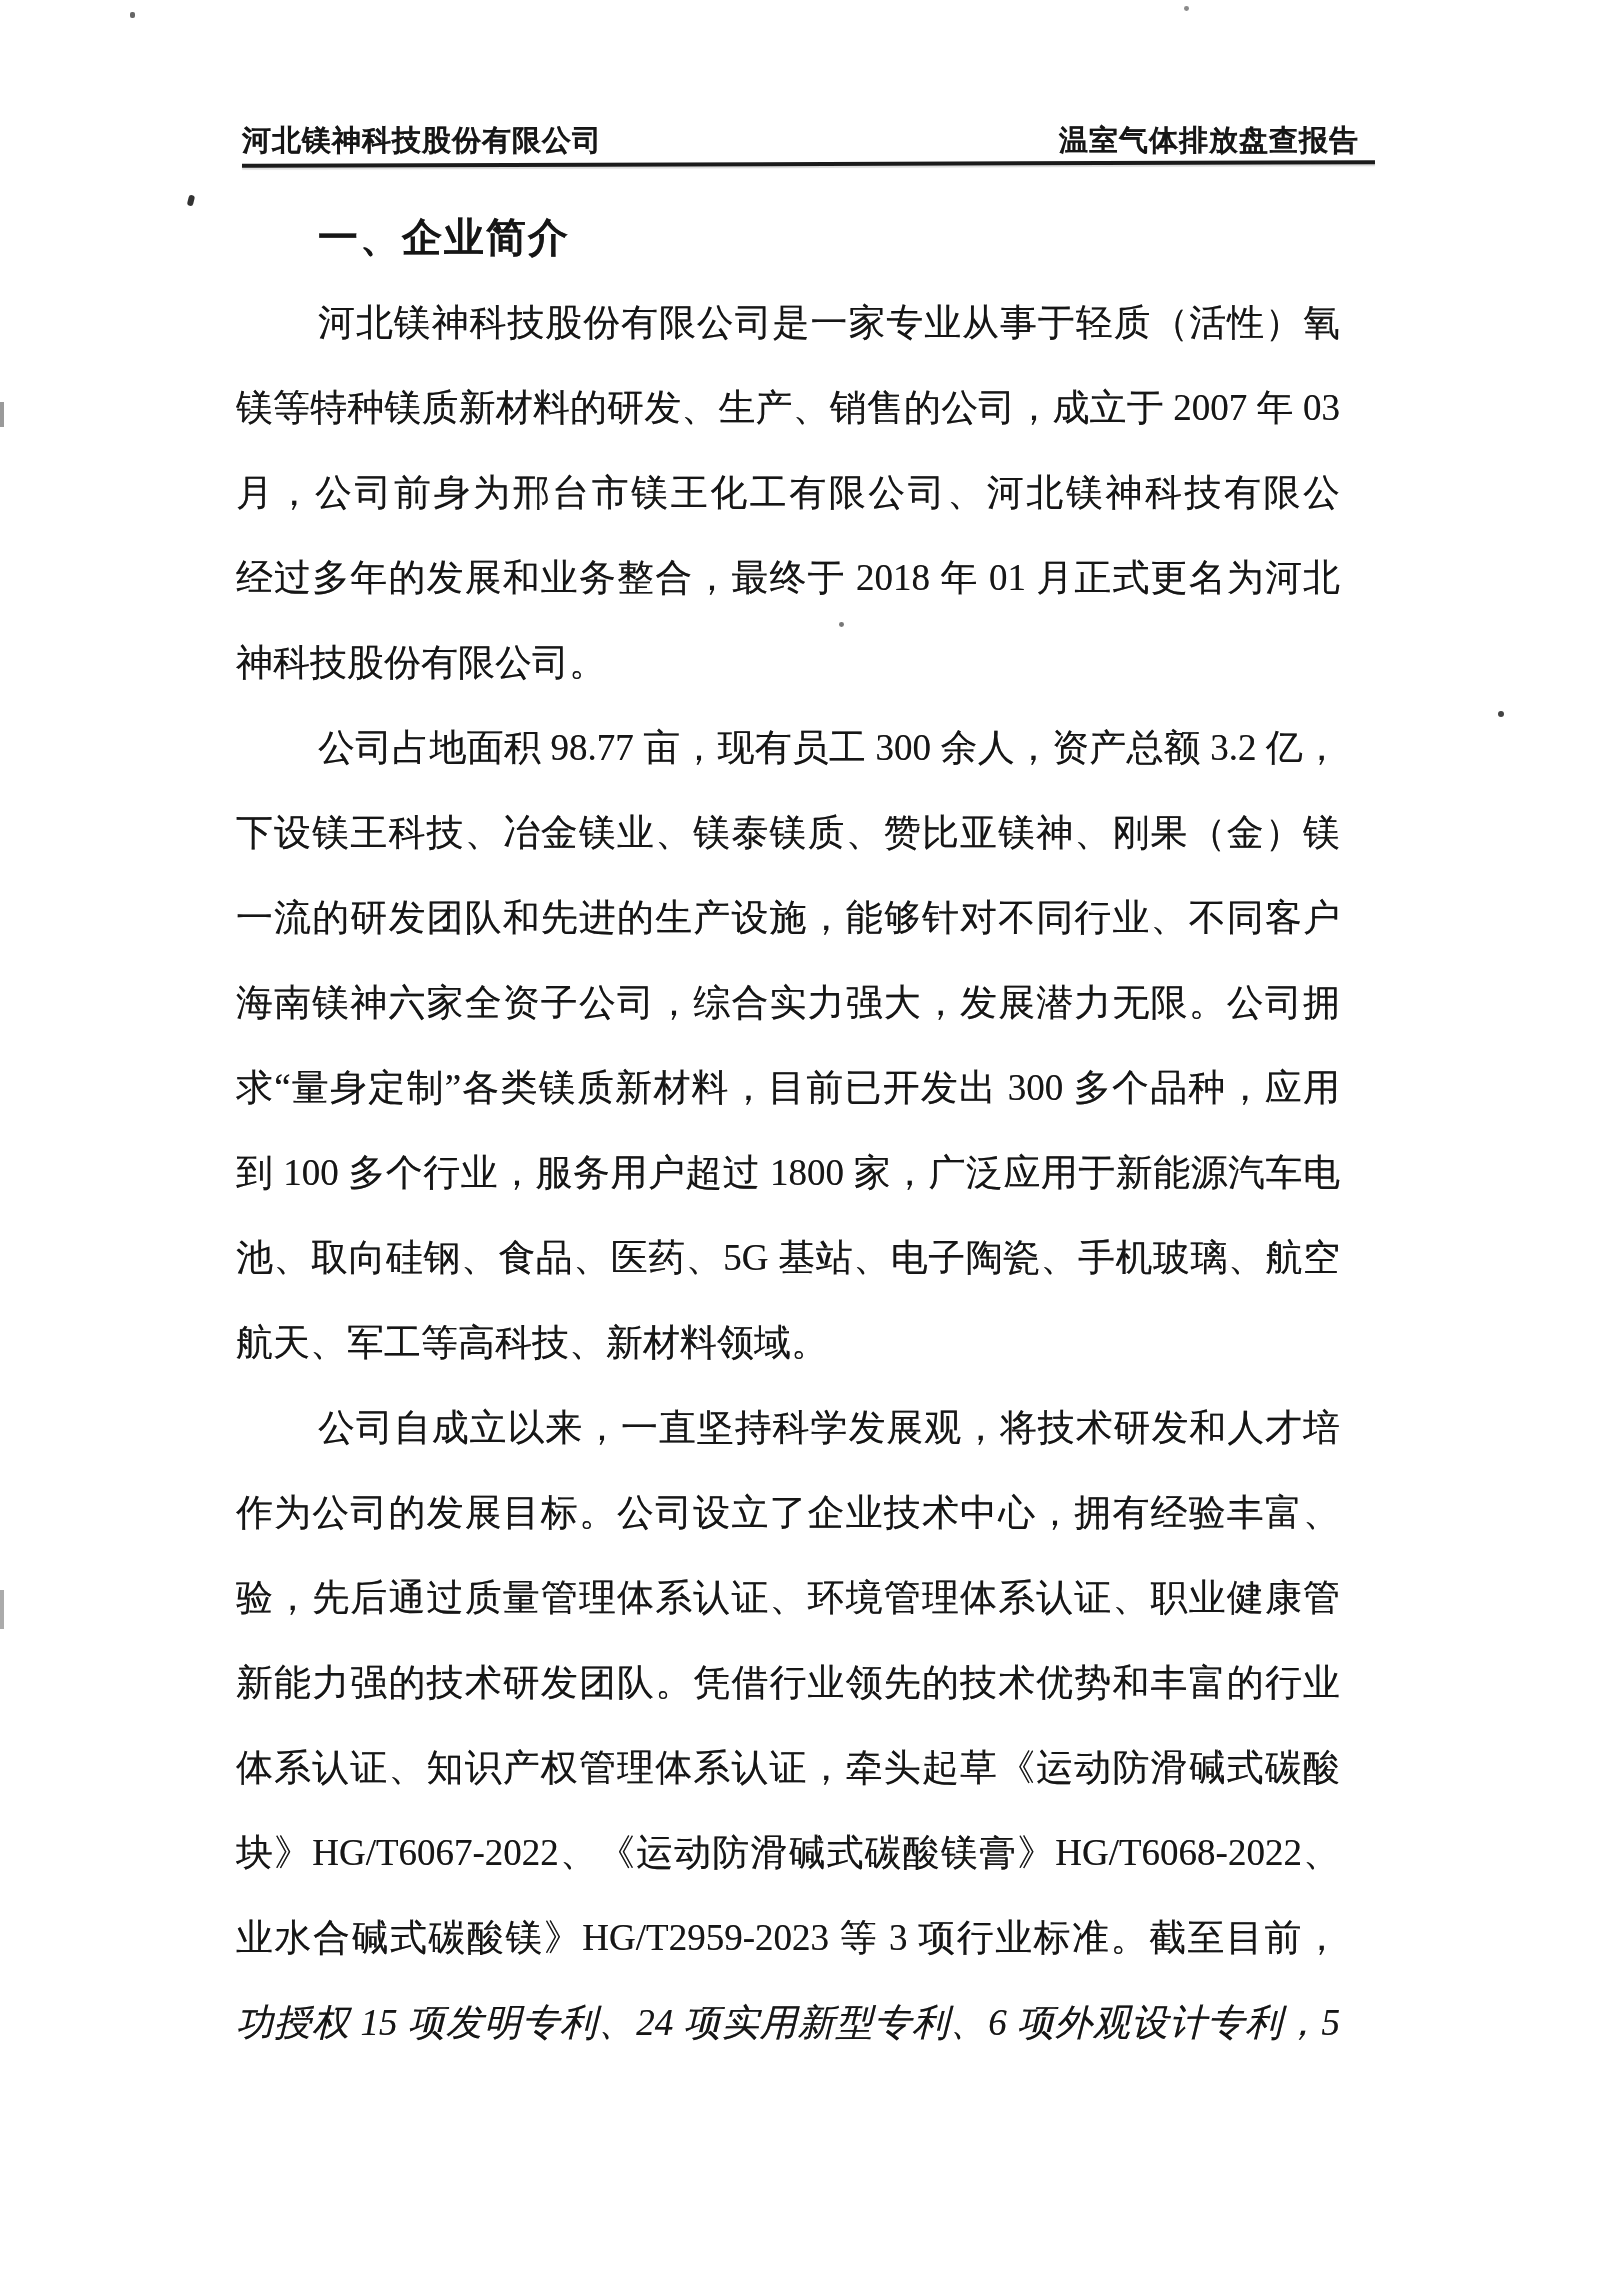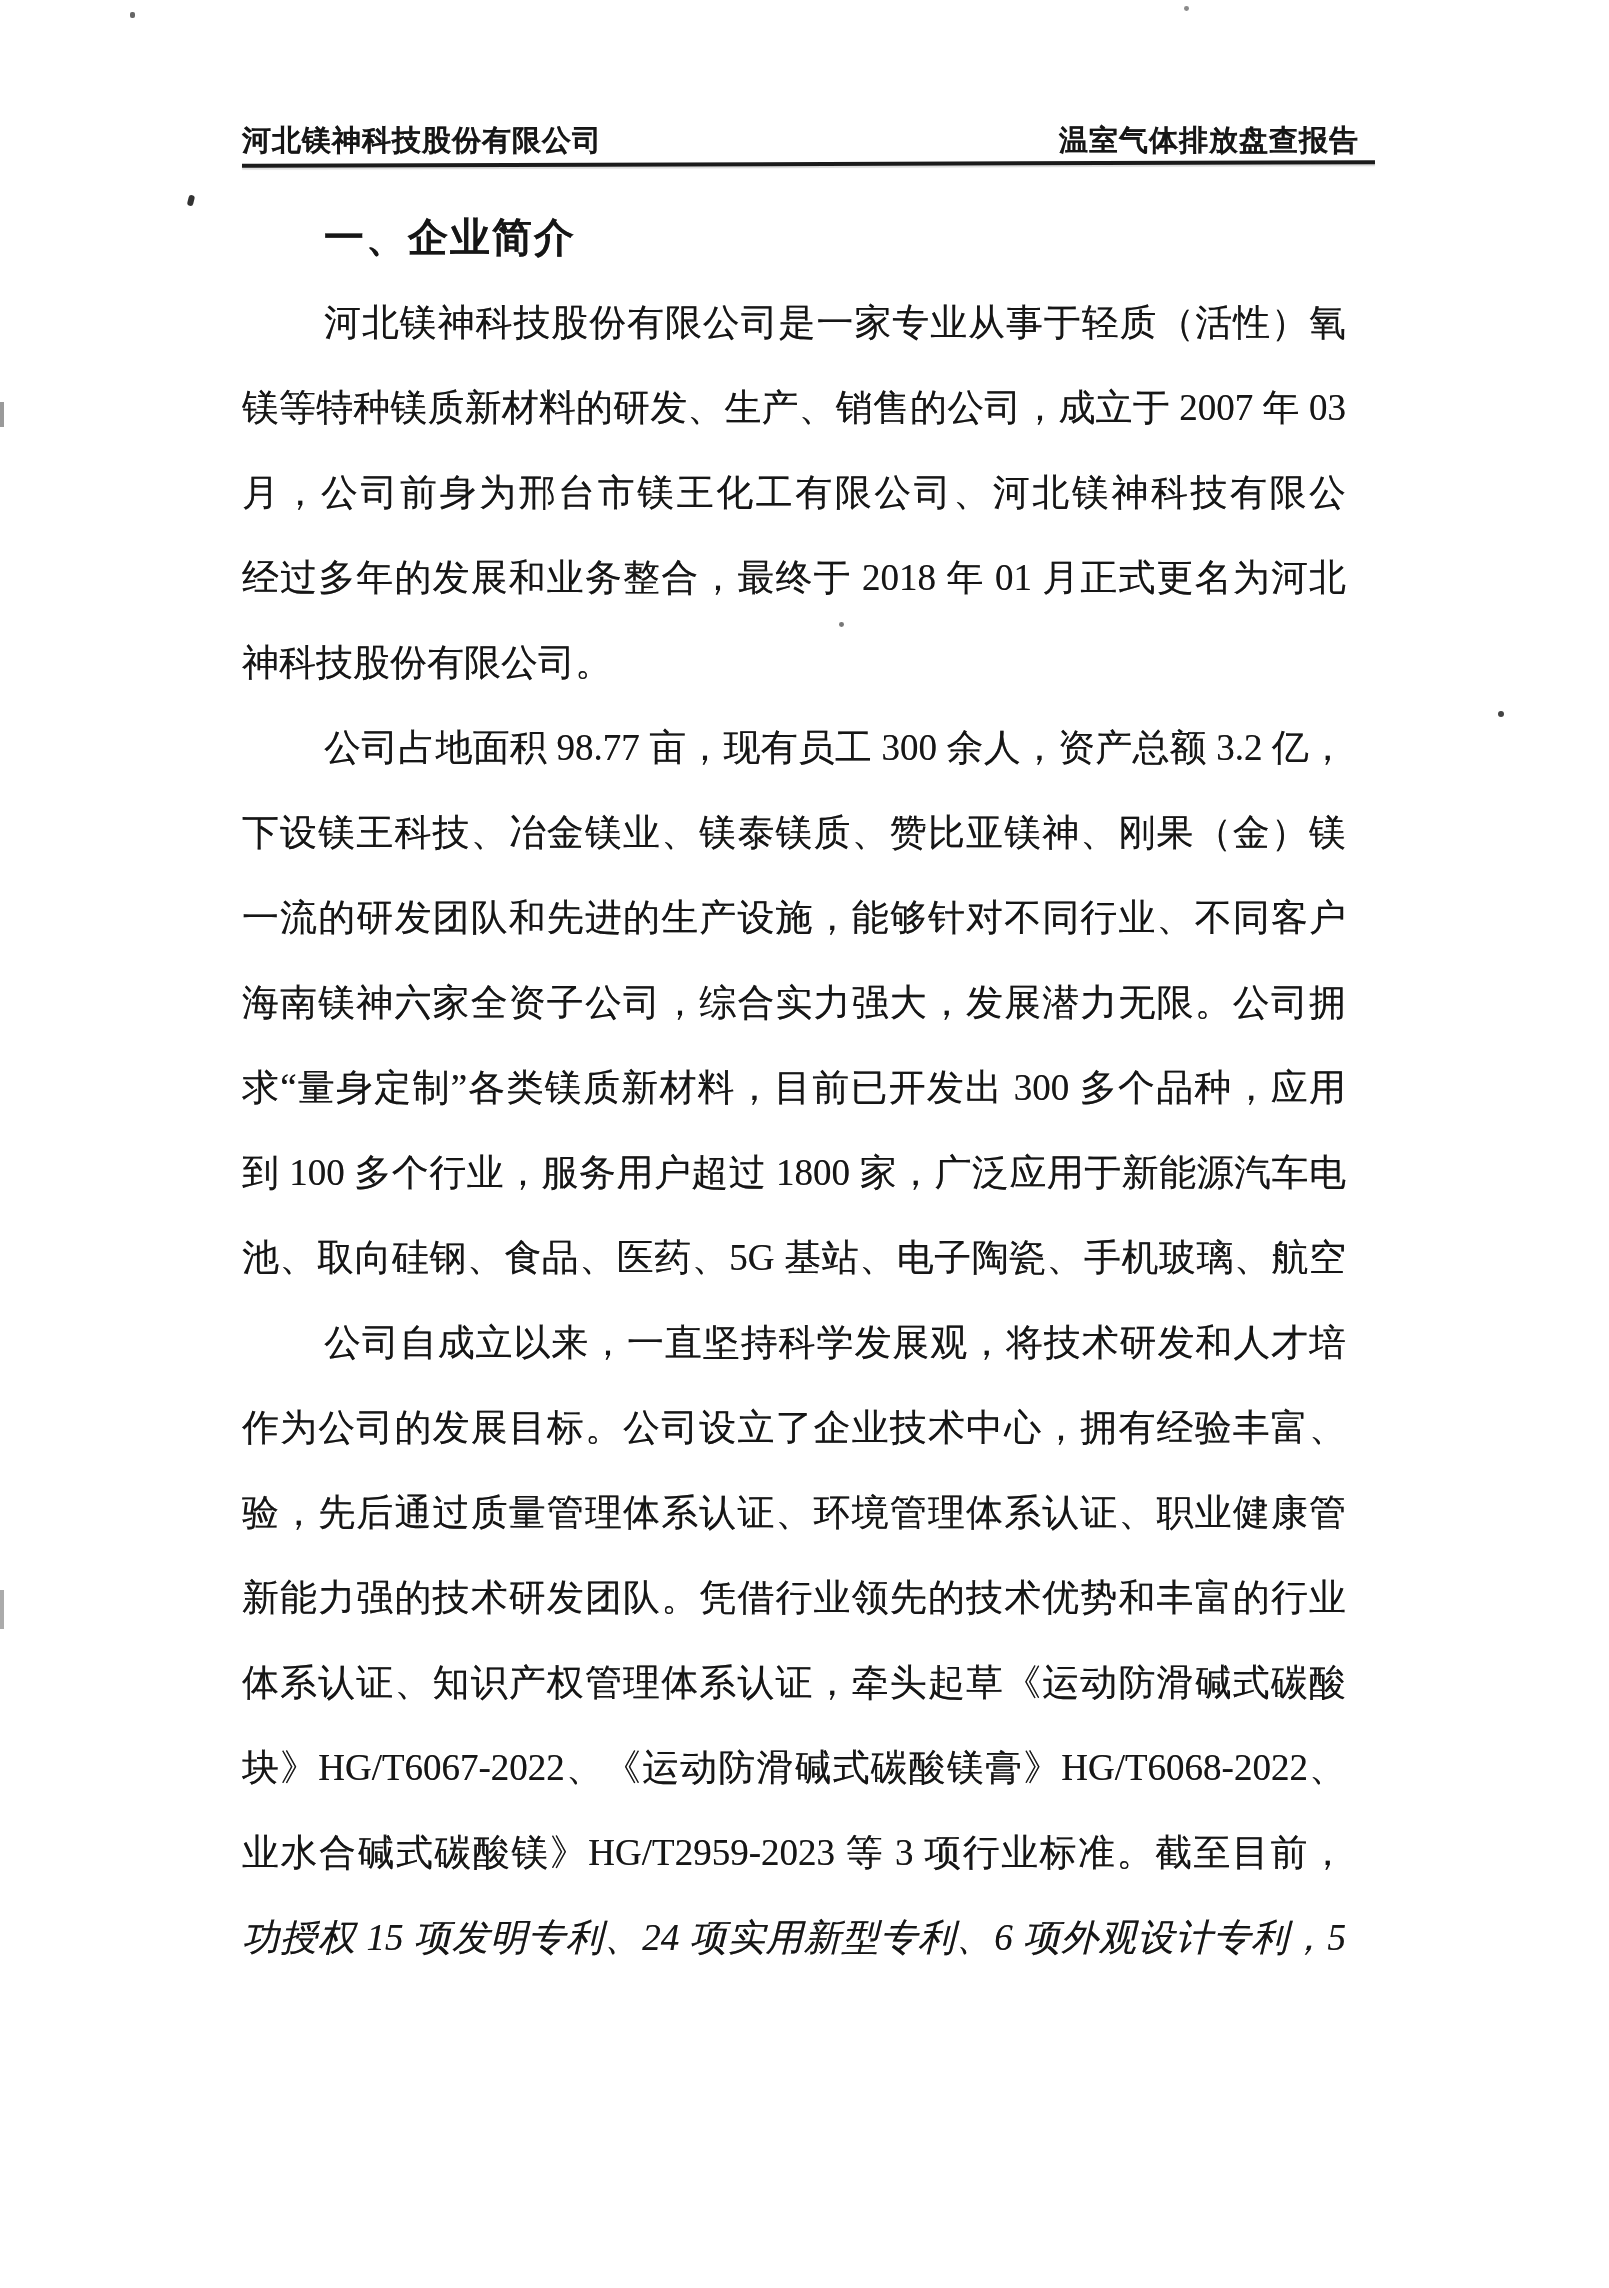--- a/index.html
+++ b/index.html
@@ -33,21 +33,21 @@
     width: 1133px;
     height: 3.9px;
     background: #1b1b1b;
     box-shadow: 0 2px 1px rgba(0,0,0,0.14);
     transform: rotate(-0.18deg);
   }
   
   .content {
     position: absolute;
     top: 195px;
-    left: 242px;
+    left: 236px;
     width: 1104px;
   }
   .title {
     margin: 0 0 0 82px;
     height: 85px;
     line-height: 85px;
     font-size: 40px;
     font-weight: bold;
     letter-spacing: 2px;
     text-shadow: 0 0 0.6px rgba(0,0,0,0.6);
@@ -105,20 +105,21 @@
         <div class="line last">神科技股份有限公司。</div>
       </div>
     <div class="para">
         <div class="line first">公司占地面积 98.77 亩，现有员工 300 余人，资产总额 3.2 亿，</div>
         <div class="line">下设镁王科技、冶金镁业、镁泰镁质、赞比亚镁神、刚果（金）镁神、</div>
         <div class="line">一流的研发团队和先进的生产设施，能够针对不同行业、不同客户需</div>
         <div class="line">海南镁神六家全资子公司，综合实力强大，发展潜力无限。公司拥有</div>
         <div class="line">求“量身定制”各类镁质新材料，目前已开发出 300 多个品种，应用</div>
         <div class="line">到 100 多个行业，服务用户超过 1800 家，广泛应用于新能源汽车电</div>
         <div class="line">池、取向硅钢、食品、医药、5G 基站、电子陶瓷、手机玻璃、航空</div>
+        <div class="line last">航天、军工等高科技、新材料领域。</div>
       </div>
     <div class="para cutoff">
         <div class="line first">公司自成立以来，一直坚持科学发展观，将技术研发和人才培养</div>
         <div class="line">作为公司的发展目标。公司设立了企业技术中心，拥有经验丰富、创</div>
         <div class="line">验，先后通过质量管理体系认证、环境管理体系认证、职业健康管理</div>
         <div class="line">新能力强的技术研发团队。凭借行业领先的技术优势和丰富的行业经</div>
         <div class="line">体系认证、知识产权管理体系认证，牵头起草《运动防滑碱式碳酸镁</div>
         <div class="line">块》HG/T6067-2022、《运动防滑碱式碳酸镁膏》HG/T6068-2022、《工</div>
         <div class="line">业水合碱式碳酸镁》HG/T2959-2023 等 3 项行业标准。截至目前，成</div>
         <div class="line last">功授权 15 项发明专利、24 项实用新型专利、6 项外观设计专利，5</div>

